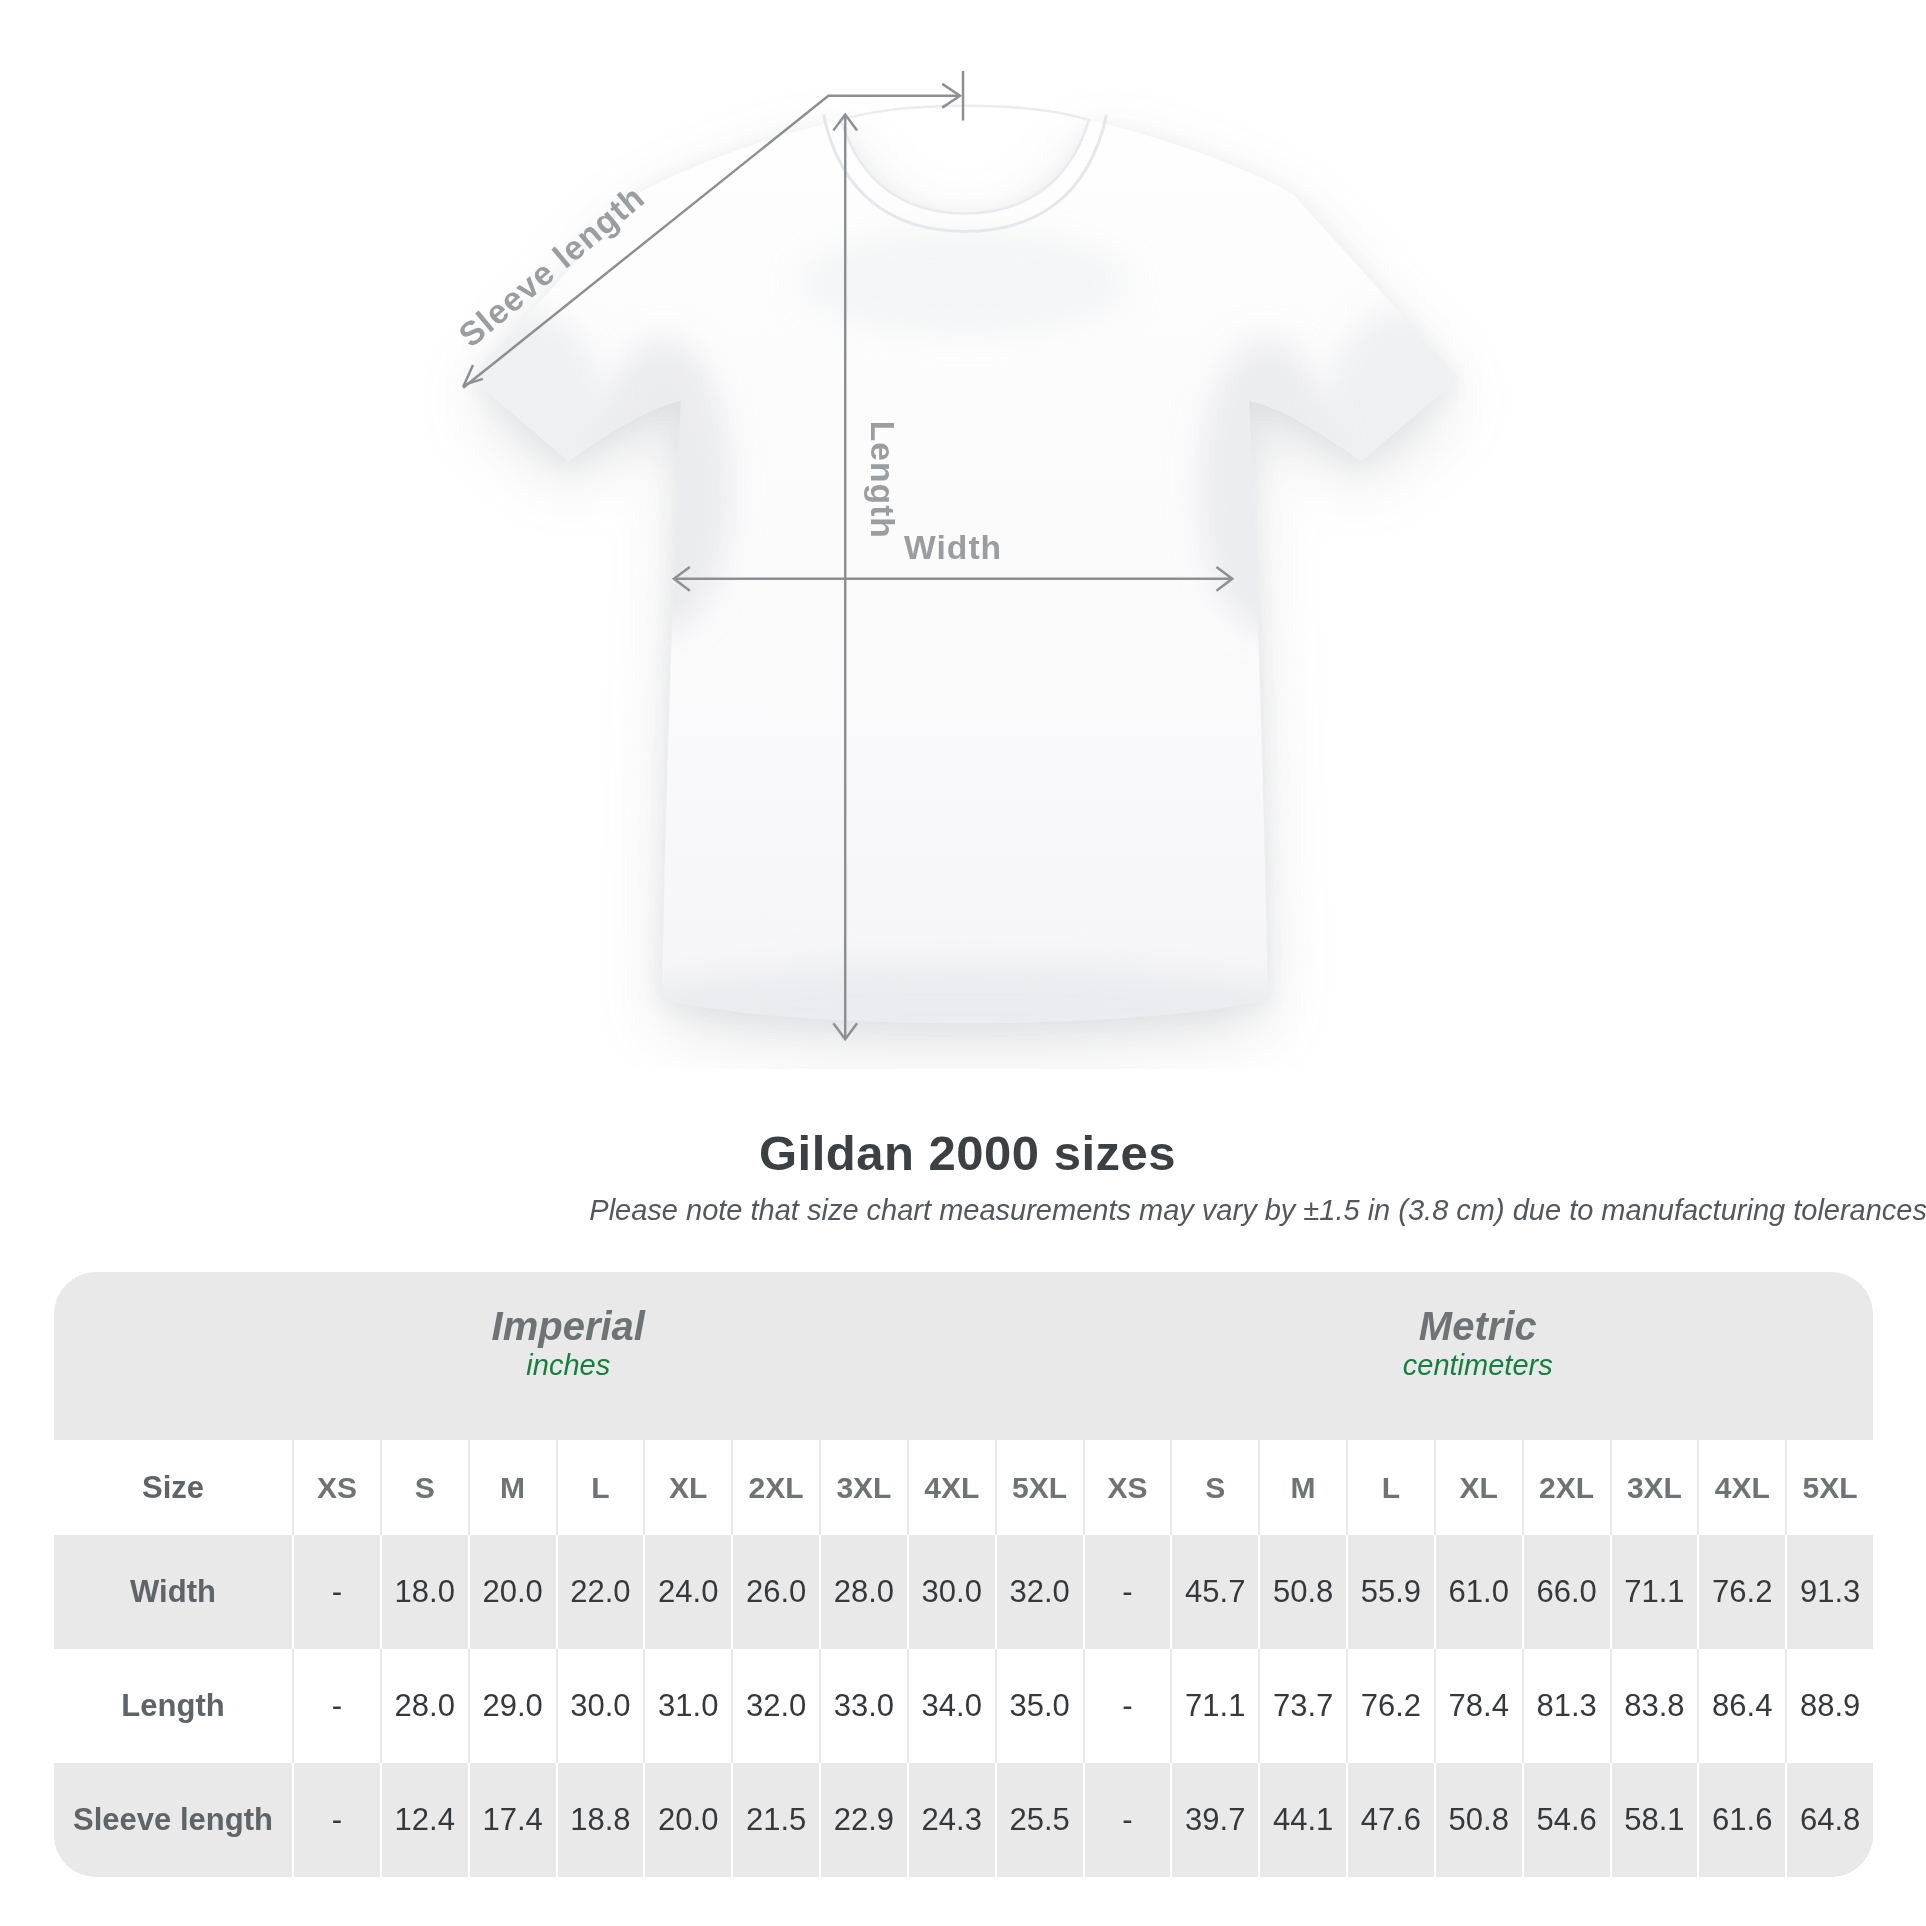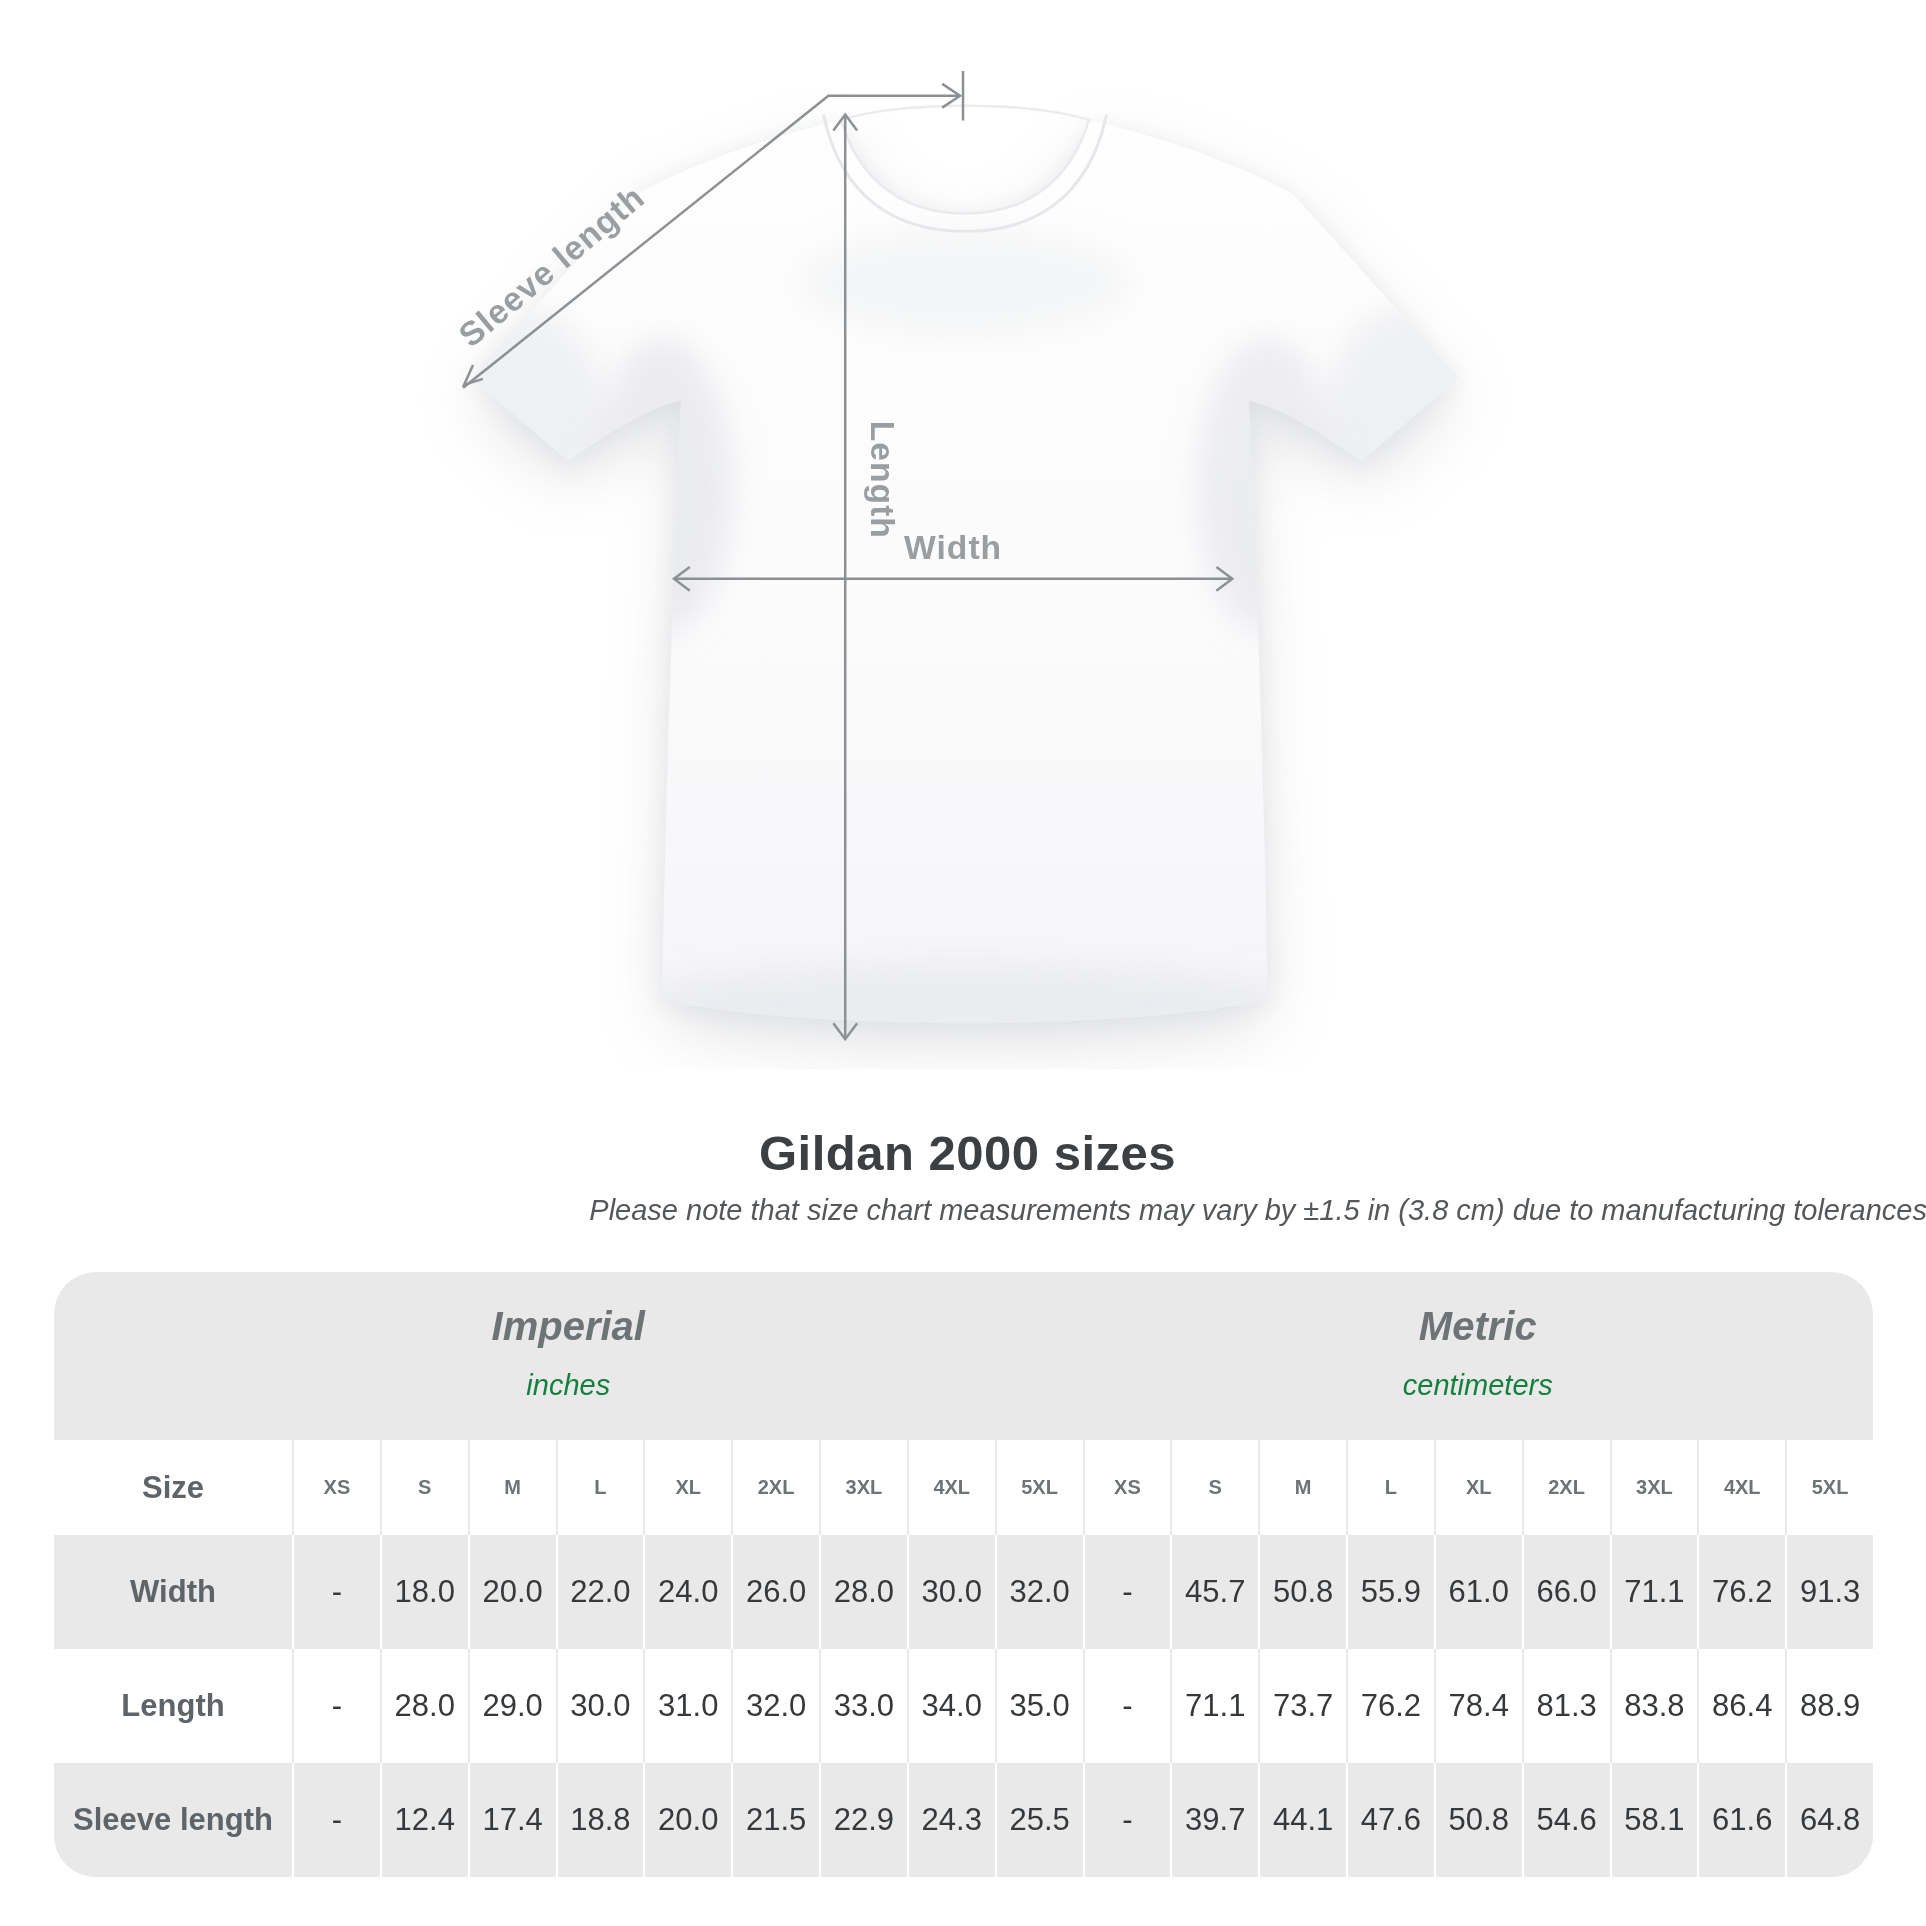--- a/index.html
+++ b/index.html
@@ -27,26 +27,26 @@
   .row-data{height:114px;}
   .row-data.stripe-grey{background:#e9e9ea;}
   .row-data.stripe-white{background:#ffffff;}
 
   .cell{display:flex;align-items:center;justify-content:center;min-width:0;}
   .row-cols .cell + .cell{border-left:2px solid #e9e9ea;}
   .stripe-white .cell + .cell{border-left:2px solid #e9e9ea;}
   .stripe-grey .cell + .cell{border-left:2px solid #ffffff;}
 
   .group-cell{grid-column:1 / 11;display:flex;flex-direction:column;align-items:center;
-              justify-content:flex-start;padding-top:32px;gap:20px;}
+              justify-content:flex-start;padding-top:32px;gap:0;}
   .group-cell.metric{grid-column:11 / 20;}
   .group-label{font-size:40px;font-weight:bold;font-style:italic;color:#6e7376;}
   .group-unit{font-size:29px;font-style:italic;color:#15803d;}
 
-  .col-head{font-size:20px;font-weight:bold;color:#6e7376;}
+  .col-head{font-size:30px;font-weight:bold;color:#6e7376;}
   .corner-head{font-size:31px;font-weight:bold;color:#5f6468;}
   .row-label{font-size:31px;font-weight:bold;color:#5f6468;}
   .value{font-size:31px;color:#36393c;}
 </style>
 </head>
 <body>
 
 <div class="diagram">
   <svg viewBox="0 0 1190 1020">
     <defs>

